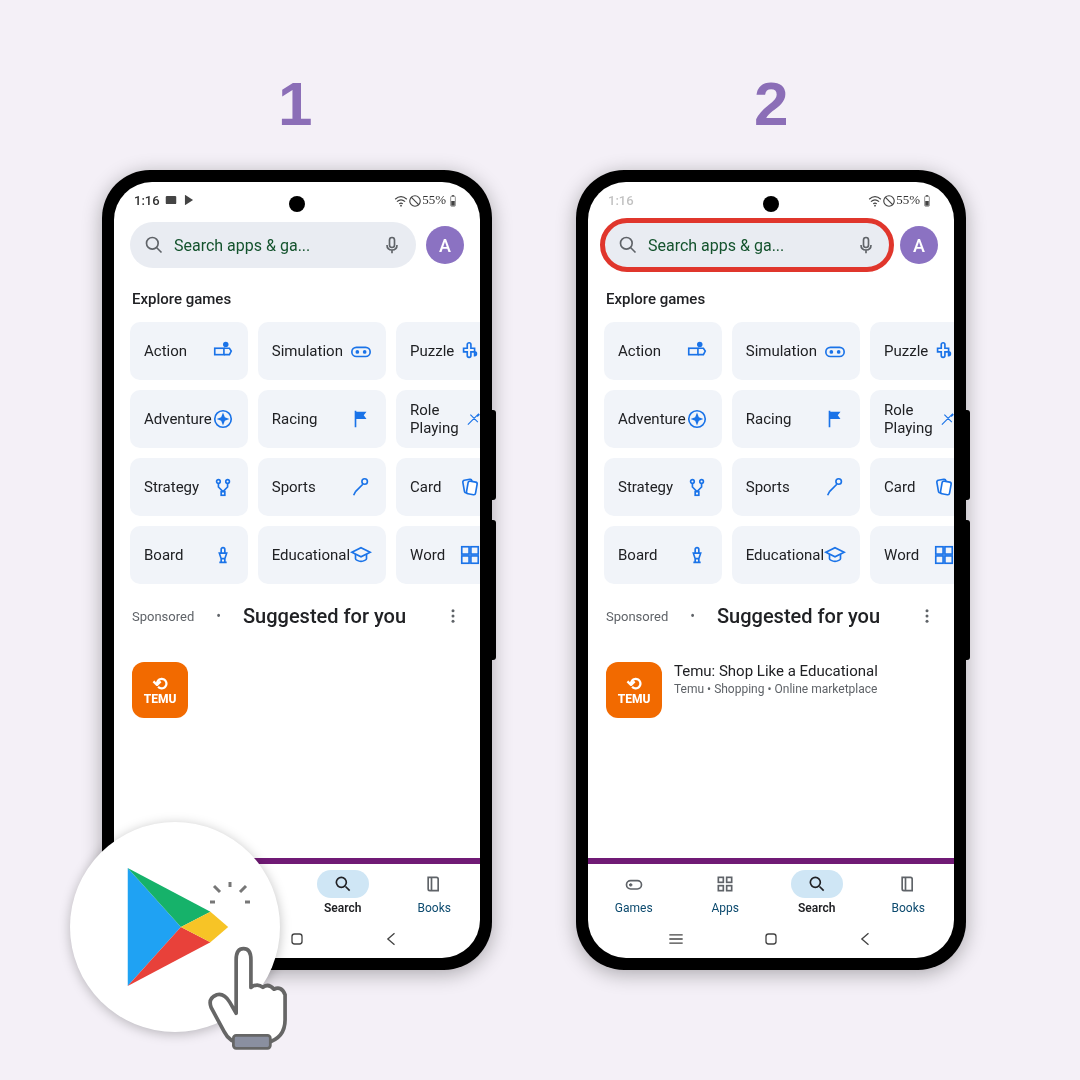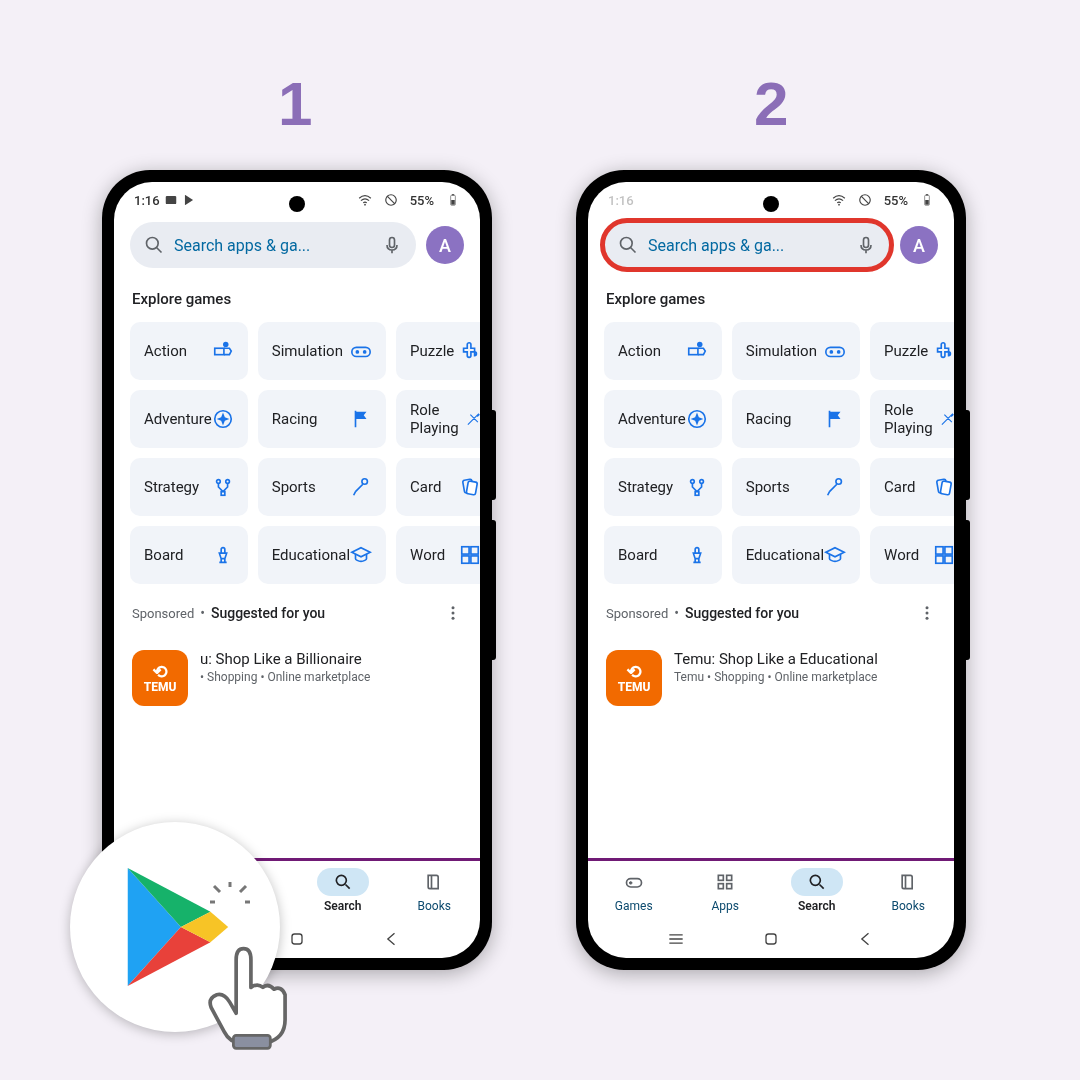--- a/index.html
+++ b/index.html
@@ -61,21 +61,21 @@
     height: 34px;
     display: flex;
     align-items: center;
     justify-content: space-between;
     padding: 2px 20px 0 20px;
     font-size: 13px;
     color: #333;
     font-weight:500;
   }
   .status-left { display:flex; align-items:flex-start; gap:4px; }
-  .status-right { display:flex; align-items:flex-start; gap:12px; }
+  .status-right { display:flex; align-items:flex-end; gap:0;font-family:Liberation Serif, serif; }
   .status-ico { width:14px; height:14px; fill:#444; }
   .search-row {
     display:flex; align-items:center;
     padding: 6px 16px 6px 16px;
     gap:10px;
   }
   .search-pill {
     flex:1;
     height:46px;
     background:#e9ecf2;
@@ -87,21 +87,21 @@
   }
   .search-pill.highlighted {
     outline: 5px solid #e0362c;
     outline-offset: -1px;
   }
   .search-txt {
     flex:1;
     margin-left:10px;
     font-size:16px;
     white-space:nowrap; overflow:hidden; text-overflow:ellipsis;
-    color:#0369a1;
+    color:#14532d;
   }
   .avatar {
     width:38px; height:38px;
     border-radius:50%;
     background:#8b72c2;
     color:#fff;
     display:flex; align-items:center; justify-content:center;
     font-size:18px; font-weight:500;
   }
   .content {
@@ -125,45 +125,45 @@
     border-radius:10px;
     height:58px;
     display:flex; align-items:center; justify-content:space-between;
     padding:0 14px;
     font-size:15px;
     color:#202124;
   }
   .cat-ico { width:22px; height:22px; fill:none; stroke:#1a73e8; stroke-width:1.8; }
   .sponsored-row {
     display:flex; align-items:center;
-    margin:20px 2px 22px 2px;
-    gap:6px;
+    margin:20px 2px 28px 2px;
+    gap:22px;
   }
   .sponsored-label { font-size:13px; color:#5f6368; }
   .dot { font-size:14px; color:#5f6368; }
-  .sugg-title { font-size:14px; font-weight:500; color:#202124; flex:1; }
+  .sugg-title { font-size:20px; font-weight:500; color:#202124; flex:1; }
   .menu-dots { width:18px; height:18px; fill:#5f6368; }
   .app-row {
     display:flex; gap:12px; align-items:flex-start;
     padding: 6px 2px;
   }
   .app-icon {
     width:56px; height:56px; border-radius:12px;
     background:#f26a00;
     color:#fff; display:flex; align-items:center; justify-content:center;
     font-size:12px; font-weight:800;
     text-align:center; line-height:1;
     flex-direction:column;
   }
   .app-title { font-size:15px; color:#202124; margin-bottom:2px; }
   .app-sub { font-size:12px; color:#5f6368; white-space:nowrap; }
   .bottom-nav {
     height:62px;
     display:flex;
-    border-top:3px solid #701a75;
+    border-top:6px solid #701a75;
     background:#fff;
   }
   .nav-item {
     flex:1;
     display:flex; flex-direction:column; align-items:center; justify-content:center;
     gap:3px;
     font-size:12px;
     color:#0c4a6e;
   }
   .nav-item.active { color:#202124; font-weight:600; }
@@ -361,24 +361,20 @@
             <circle cx="12" cy="12" r="2"></circle>
             <circle cx="12" cy="19" r="2"></circle>
           </svg>
       </div>
 
       <div class="app-row">
         <div class="app-icon">
             <span style="font-size:18px;">⟲</span>
             <span>TEMU</span>
           </div>
-        <div>
-          <div class="app-title">u: Shop Like a Billionaire</div>
-          <div class="app-sub"><span>•</span> <span>Shopping</span> <span>•</span> <span>Online marketplace</span></div>
-        </div>
       </div>
     </div>
 
     <div class="bottom-nav">
       <div class="nav-item">
           <div class="nav-ico-wrap">
             <svg class="nav-ico" viewBox="0 0 24 24">
               <rect x="3" y="8" width="18" height="10" rx="5"></rect>
               <line x1="8" y1="11" x2="8" y2="15"></line>
               <line x1="6" y1="13" x2="10" y2="13"></line>

